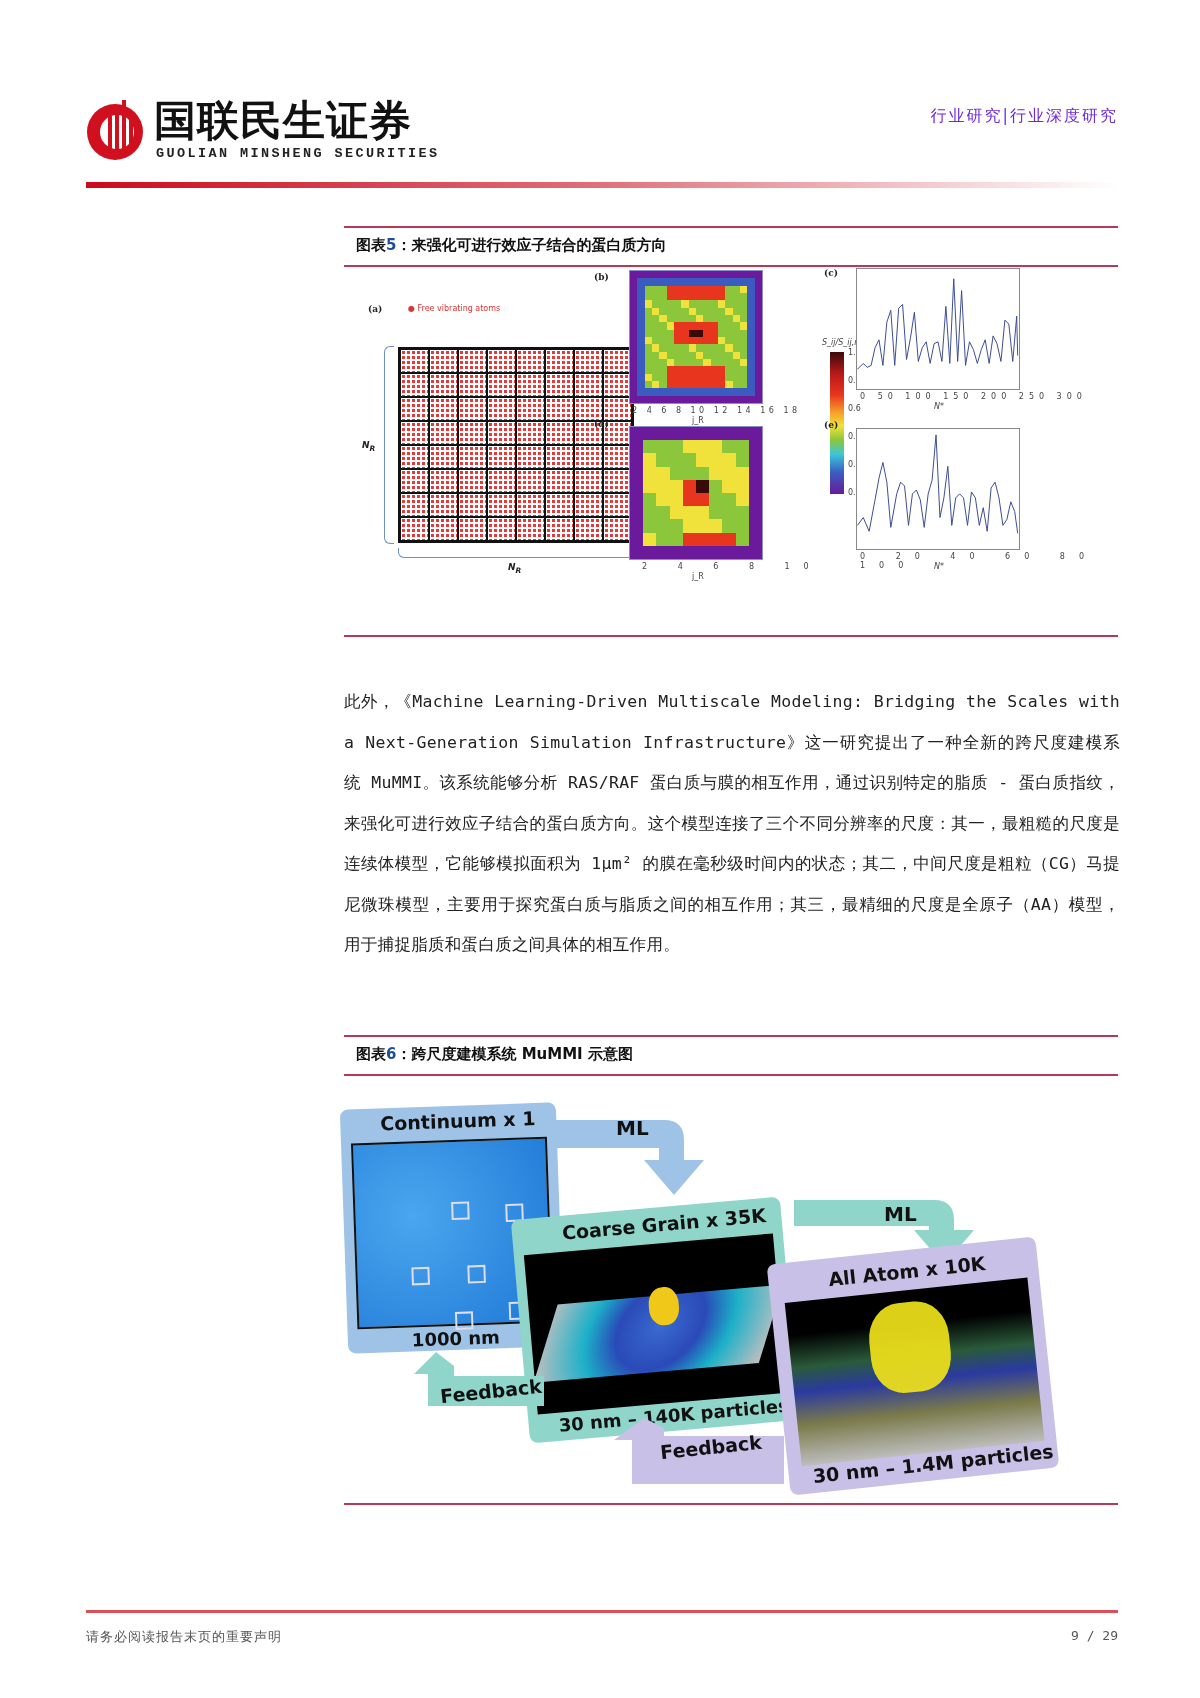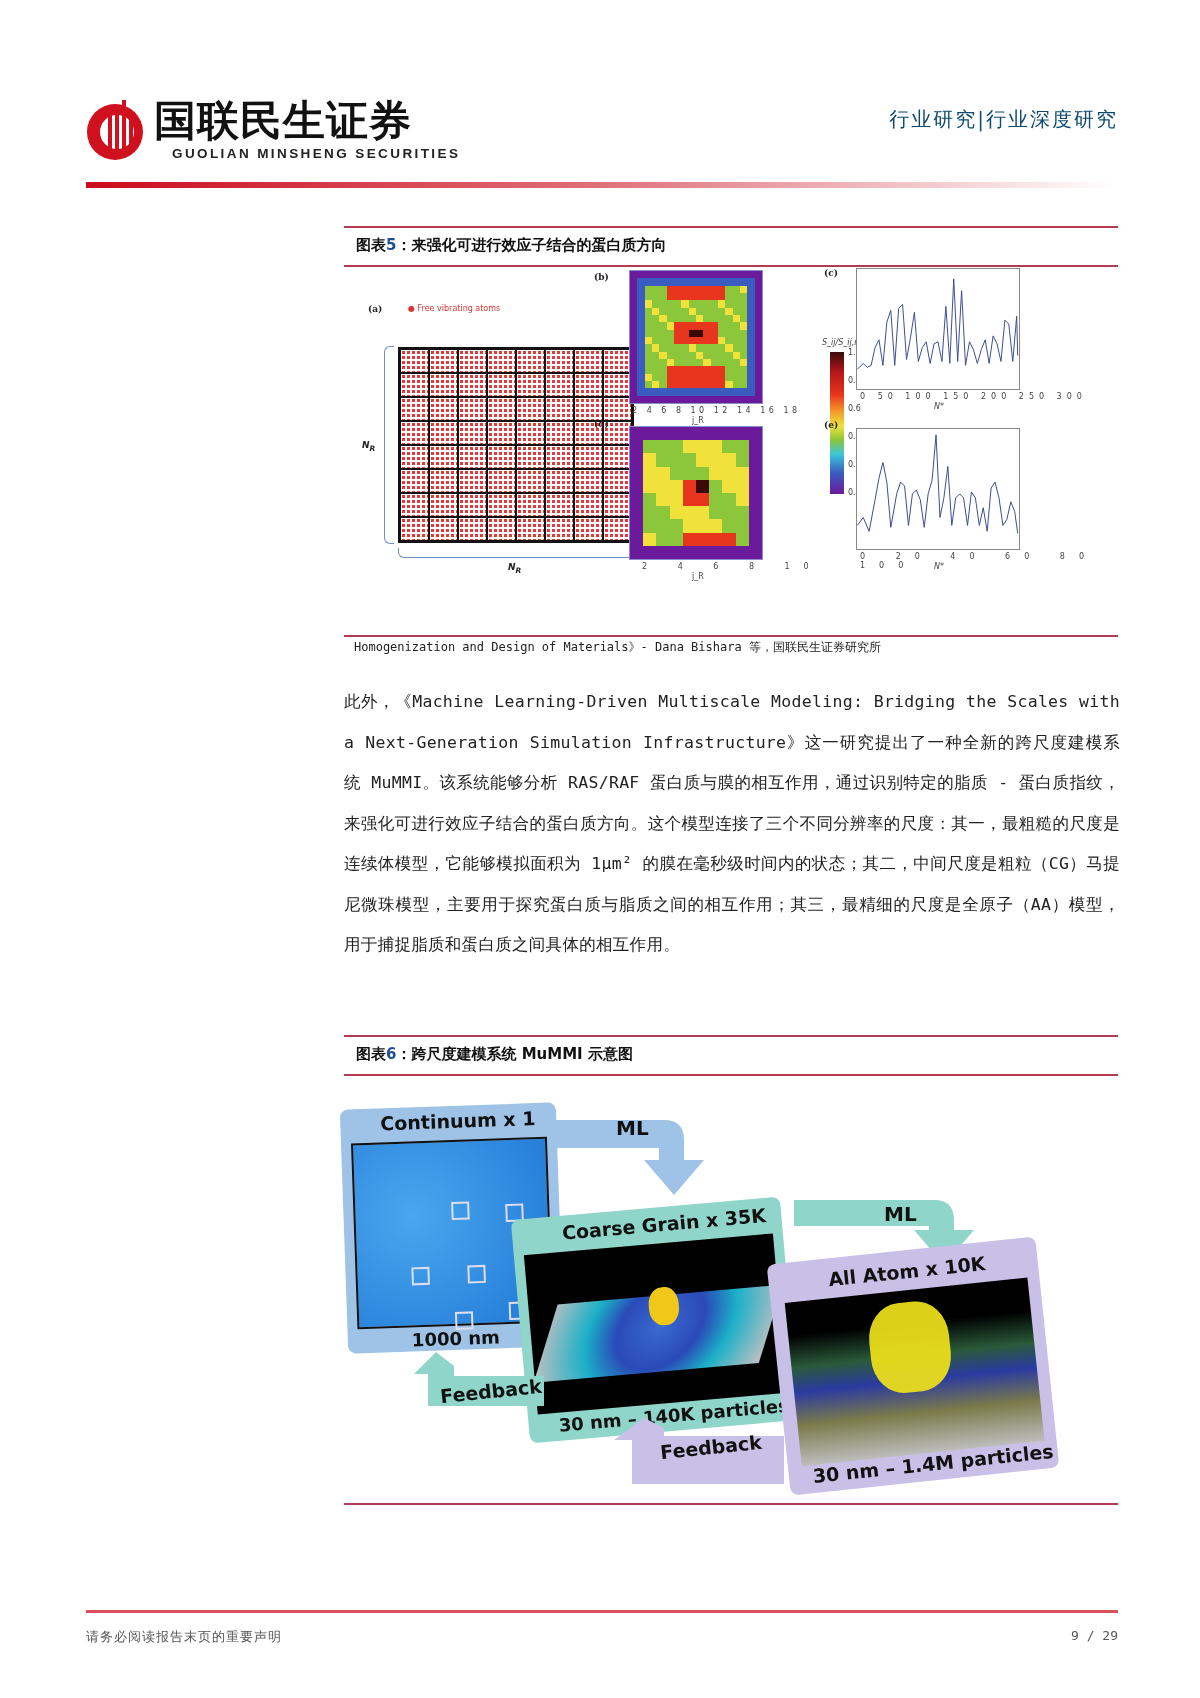--- a/index.html
+++ b/index.html
@@ -3,22 +3,22 @@
 <meta charset="utf-8">
 <style>
   * { box-sizing: border-box; margin: 0; padding: 0; }
   html, body { width: 1200px; height: 1698px; background: #ffffff; overflow: hidden; }
   body { position: relative; font-family: "DejaVu Serif", "Liberation Serif", serif; color: #222; }
 
   
   .logo { position: absolute; left: 86px; top: 96px; width: 400px; height: 70px; }
   .logo-mark { position: absolute; left: 0; top: 2px; width: 58px; height: 64px; }
   .logo-cn { position: absolute; left: 68px; top: 0; font-family: "DejaVu Sans", sans-serif; font-weight: bold; font-size: 42px; letter-spacing: 1px; color: #111; line-height: 50px; }
-  .logo-en { position: absolute; left: 86px; top: 50px; font-family: Liberation Sans, sans-serif; font-weight: bold; font-size: 13.5px; letter-spacing: 2.4px; color: #222; }
-  .header-tag { position: absolute; right: 82px; top: 106px; font-size: 20px; color: #0c4a6e; letter-spacing: 2px; }
+  .logo-en { position: absolute; left: 70px; top: 50px; font-family: Liberation Mono, monospace; font-weight: bold; font-size: 13.5px; letter-spacing: 2.4px; color: #222; }
+  .header-tag { position: absolute; right: 82px; top: 106px; font-size: 16px; color: #6d28d9; letter-spacing: 2px; }
   .header-rule { position: absolute; left: 86px; top: 182px; width: 1032px; height: 6px; background: linear-gradient(to right, #cc0a1c, #e0707a 50%, #ffffff); }
 
   
   .fig-rule { position: absolute; left: 344px; width: 774px; height: 2px; background: #b53a55; }
   .fig-title { position: absolute; left: 356px; font-family: "DejaVu Sans", sans-serif; font-weight: bold; font-size: 15px; color: #111; }
   .fig-title .num { color: #1f4e99; }
   .source { position: absolute; left: 354px; width: 760px; font-family: "DejaVu Sans Mono", "Liberation Mono", monospace; font-size: 12px; line-height: 19px; color: #222; }
 
   
   .fig5 { position: absolute; left: 344px; top: 278px; width: 774px; height: 352px; }
@@ -614,21 +614,20 @@
   <div class="panel-label" style="left:480px;top:142px">(e)</div>
   <svg class="lineplot" style="left:512px;top:150px;width:164px;height:122px" viewBox="0 0 164 122">
     <polyline fill="none" stroke="#3a4a90" stroke-width="1" points="0,98 6,90 12,104 18,72 22,50 26,34 30,54 34,100 40,66 44,54 48,58 52,98 56,66 60,62 64,72 68,100 72,66 76,52 80,6 84,90 88,70 92,38 96,98 100,70 104,66 108,70 112,98 116,64 120,70 124,98 128,80 132,104 136,60 140,54 144,70 148,98 152,92 156,74 160,84 163,106"></polyline>
   </svg>
   <div class="small" style="left:516px;top:274px;letter-spacing:14px">0 20 40 60 80 100</div>
   <div class="small" style="left:590px;top:284px;font-style:italic">N*</div>
 </div>
 
 <div class="fig-rule" style="top:635px;height:1.5px"></div>
 <div class="source" style="top:638px">
-  <div>Homogenization and Design of Materials》- Dana Bishara 等，国联民生证券研究所</div>
 </div>
 
 <div class="para" style="top:682px">此外，《Machine Learning-Driven Multiscale Modeling: Bridging the Scales with a Next-Generation Simulation Infrastructure》这一研究提出了一种全新的跨尺度建模系统 MuMMI。该系统能够分析 RAS/RAF 蛋白质与膜的相互作用，通过识别特定的脂质 - 蛋白质指纹，来强化可进行效应子结合的蛋白质方向。这个模型连接了三个不同分辨率的尺度：其一，最粗糙的尺度是连续体模型，它能够模拟面积为 1μm² 的膜在毫秒级时间内的状态；其二，中间尺度是粗粒（CG）马提尼微珠模型，主要用于探究蛋白质与脂质之间的相互作用；其三，最精细的尺度是全原子（AA）模型，用于捕捉脂质和蛋白质之间具体的相互作用。</div>
 
 <div class="fig-rule" style="top:1035px"></div>
 <div class="fig-title" style="top:1045px">
   <span>图表</span><span class="num">6</span><span>：跨尺度建模系统 MuMMI 示意图</span>
 </div>
 <div class="fig-rule" style="top:1074px"></div>
 

